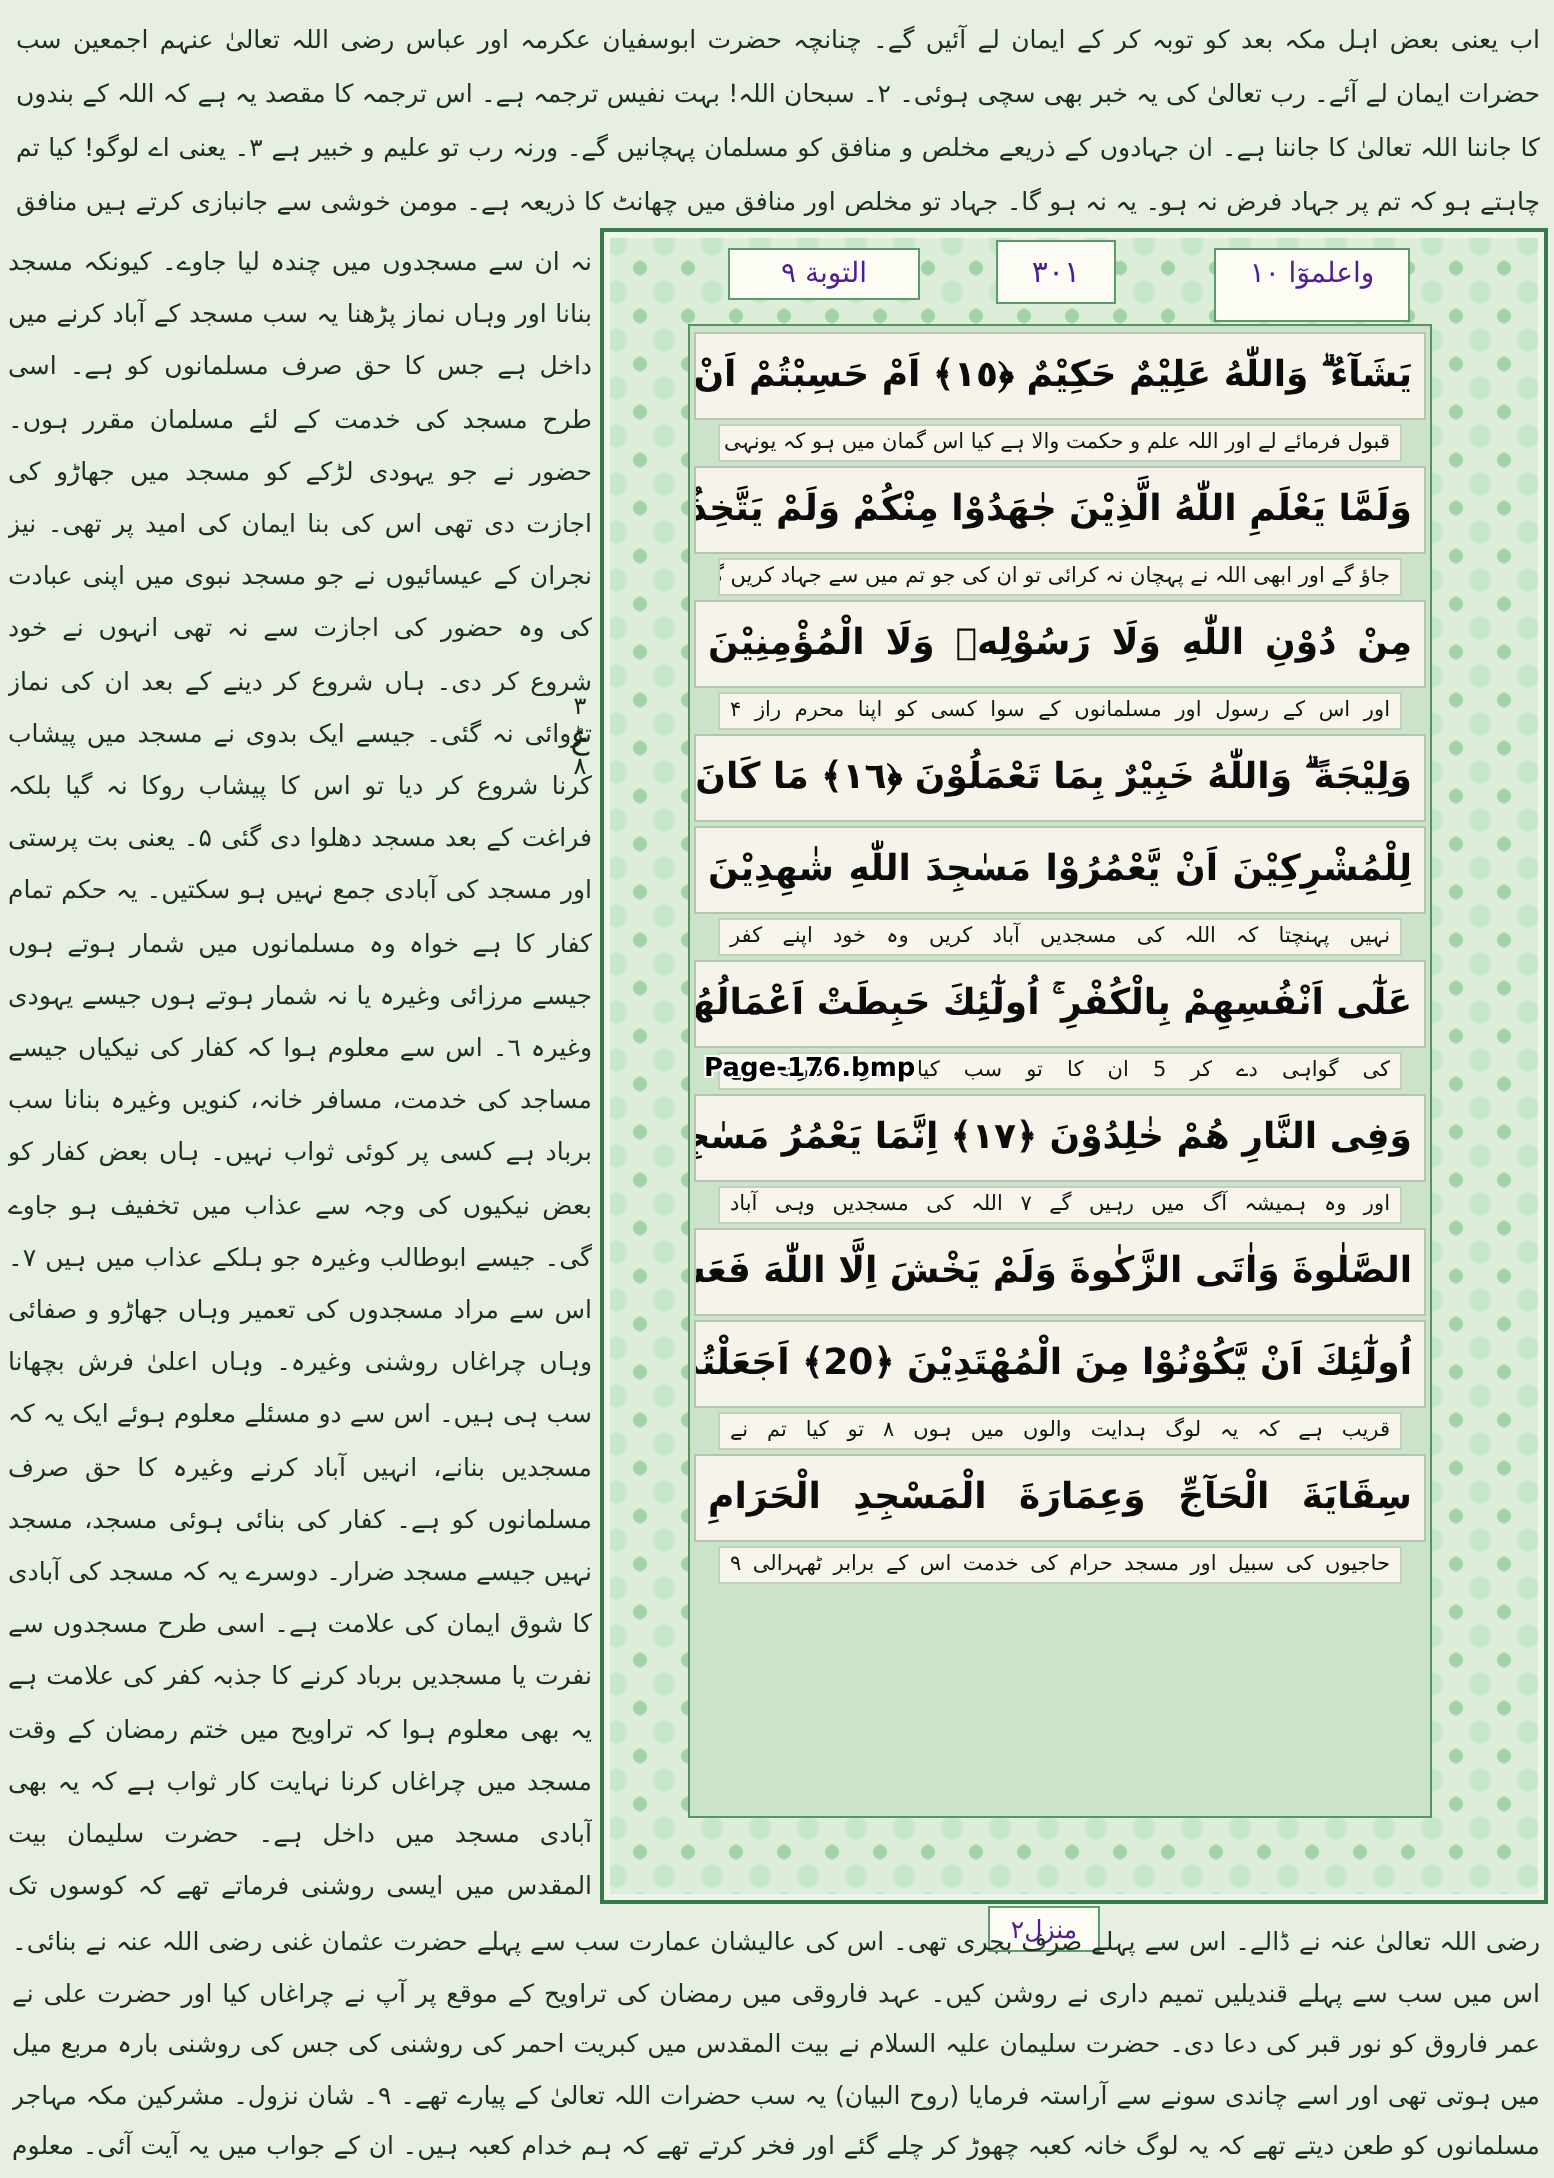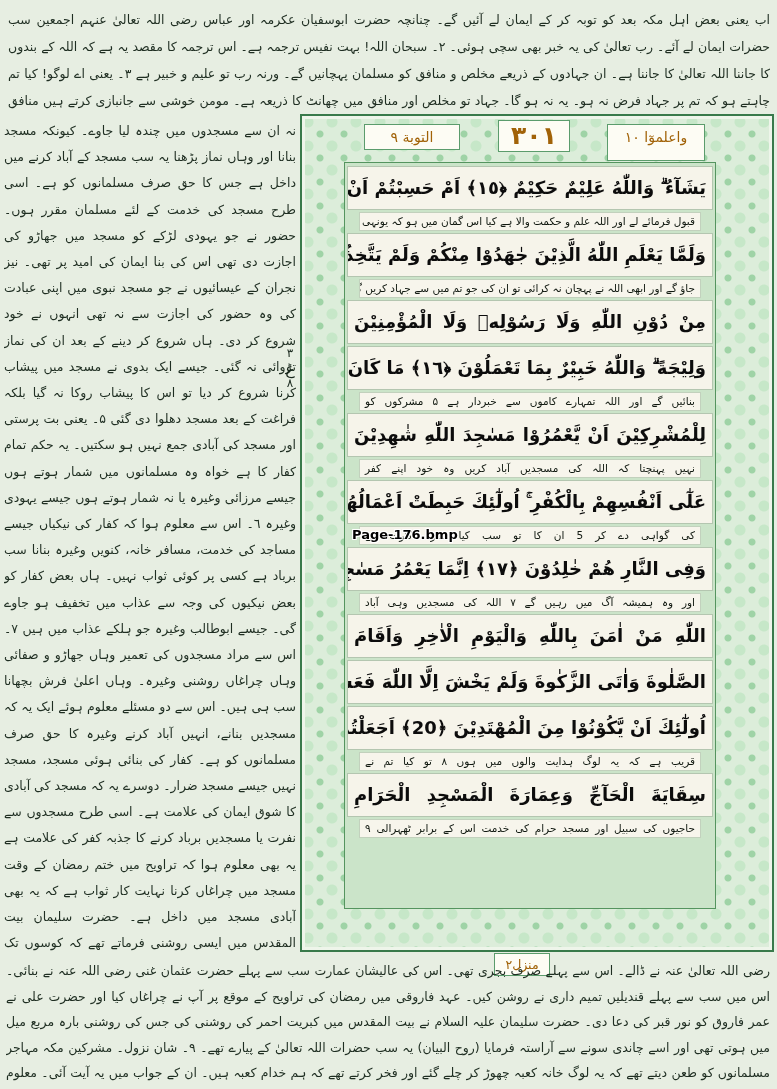--- a/index.html
+++ b/index.html
@@ -25,23 +25,23 @@
          background:#cbe4c9;border:1px solid #55945f;box-sizing:border-box;padding:3px 2px;}
   .row-ar{height:44px;margin:0 0 2px;background:#f6f4ea;border:1px solid #b4c6b0;
           box-sizing:border-box;direction:rtl;font-size:18px;font-weight:bold;color:#0c0c0c;
           line-height:41px;white-space:nowrap;overflow:hidden;
           text-align:justify;text-align-last:justify;padding:0 6px;}
   .row-ur{height:19px;margin:0 12px 2px;background:#f7f5ec;border:1px solid #c2d1bd;
           box-sizing:border-box;direction:rtl;font-size:10.5px;color:#101810;
           line-height:16px;white-space:nowrap;overflow:hidden;
           text-align:justify;text-align-last:justify;padding:0 5px;}
   .box{position:absolute;background:#fdfcf4;border:1px solid #5b9c6c;text-align:center;
-       font-size:14px;color:#a16207;box-sizing:border-box;direction:rtl;}
+       font-size:14px;color:#4c1d95;box-sizing:border-box;direction:rtl;}
   .box-juz{left:305px;top:8px;width:98px;height:37px;line-height:24px;}
-  .box-page{left:196px;top:4px;width:72px;height:32px;line-height:30px;font-size:25px;font-weight:bold;}
+  .box-page{left:196px;top:4px;width:60px;height:32px;line-height:30px;font-size:15px;font-weight:normal;}
   .box-surah{left:62px;top:8px;width:96px;height:26px;line-height:24px;}
   .box-manzil{left:192px;top:837px;width:56px;height:23px;line-height:21px;font-size:12.5px;}
   .file-label{position:absolute;left:352px;top:527px;font-size:13px;font-weight:bold;color:#000;
               z-index:5;letter-spacing:0;
               text-shadow:-1px -1px 0 #fff,1px -1px 0 #fff,-1px 1px 0 #fff,1px 1px 0 #fff,0 1px 0 #fff,0 -1px 0 #fff;}
 </style>
 </head>
 <body>
 
 <div class="page">
@@ -60,29 +60,28 @@
     <div class="box box-juz">واعلموٓا ١٠</div>
     <div class="box box-page">٣٠١</div>
     <div class="box box-surah">التوبة ٩</div>
 
     <div class="inner">
       <div class="row-ar">يَشَآءُ ۗ وَاللّٰهُ عَلِيْمٌ حَكِيْمٌ ﴿١٥﴾ اَمْ حَسِبْتُمْ اَنْ تُتْرَكُوْا</div>
       <div class="row-ur">قبول فرمائے لے اور اللہ علم و حکمت والا ہے کیا اس گمان میں ہو کہ یونہی چھوڑ دیئے</div>
       <div class="row-ar">وَلَمَّا يَعْلَمِ اللّٰهُ الَّذِيْنَ جٰهَدُوْا مِنْكُمْ وَلَمْ يَتَّخِذُوْا</div>
       <div class="row-ur">جاؤ گے اور ابھی اللہ نے پہچان نہ کرائی تو ان کی جو تم میں سے جہاد کریں گے اور اللہ</div>
       <div class="row-ar">مِنْ دُوْنِ اللّٰهِ وَلَا رَسُوْلِهٖ وَلَا الْمُؤْمِنِيْنَ</div>
+      <div class="row-ur">اور اس کے رسول اور مسلمانوں کے سوا کسی کو اپنا محرم راز ۴</div>
       <div class="row-ar">وَلِيْجَةً ۗ وَاللّٰهُ خَبِيْرٌ بِمَا تَعْمَلُوْنَ ﴿١٦﴾ مَا كَانَ</div>
-      <div class="row-ur">بنائیں گے اور اللہ تمہارے کاموں سے خبردار ہے ۵ مشرکوں کو</div>
       <div class="row-ar">لِلْمُشْرِكِيْنَ اَنْ يَّعْمُرُوْا مَسٰجِدَ اللّٰهِ شٰهِدِيْنَ</div>
       <div class="row-ur">نہیں پہنچتا کہ اللہ کی مسجدیں آباد کریں وہ خود اپنے کفر</div>
       <div class="row-ar">عَلٰٓى اَنْفُسِهِمْ بِالْكُفْرِ ۚ اُولٰٓئِكَ حَبِطَتْ اَعْمَالُهُمْ</div>
       <div class="row-ur">کی گواہی دے کر 5 ان کا تو سب کیا دھرا اکارت ہے</div>
       <div class="row-ar">وَفِى النَّارِ هُمْ خٰلِدُوْنَ ﴿١٧﴾ اِنَّمَا يَعْمُرُ مَسٰجِدَ</div>
       <div class="row-ur">اور وہ ہمیشہ آگ میں رہیں گے ۷ اللہ کی مسجدیں وہی آباد</div>
-      <div class="row-ar">اللّٰهِ مَنْ اٰمَنَ بِاللّٰهِ وَالْيَوْمِ الْاٰخِرِ وَاَقَامَ</div>
       <div class="row-ar">الصَّلٰوةَ وَاٰتَى الزَّكٰوةَ وَلَمْ يَخْشَ اِلَّا اللّٰهَ فَعَسٰٓى</div>
       <div class="row-ar">اُولٰٓئِكَ اَنْ يَّكُوْنُوْا مِنَ الْمُهْتَدِيْنَ ﴿20﴾ اَجَعَلْتُمْ</div>
       <div class="row-ur">قریب ہے کہ یہ لوگ ہدایت والوں میں ہوں ۸ تو کیا تم نے</div>
       <div class="row-ar">سِقَايَةَ الْحَآجِّ وَعِمَارَةَ الْمَسْجِدِ الْحَرَامِ</div>
       <div class="row-ur">حاجیوں کی سبیل اور مسجد حرام کی خدمت اس کے برابر ٹھہرالی ۹</div>
     </div>
 
     <div class="box box-manzil">منزل۲</div>
   </div>
 

